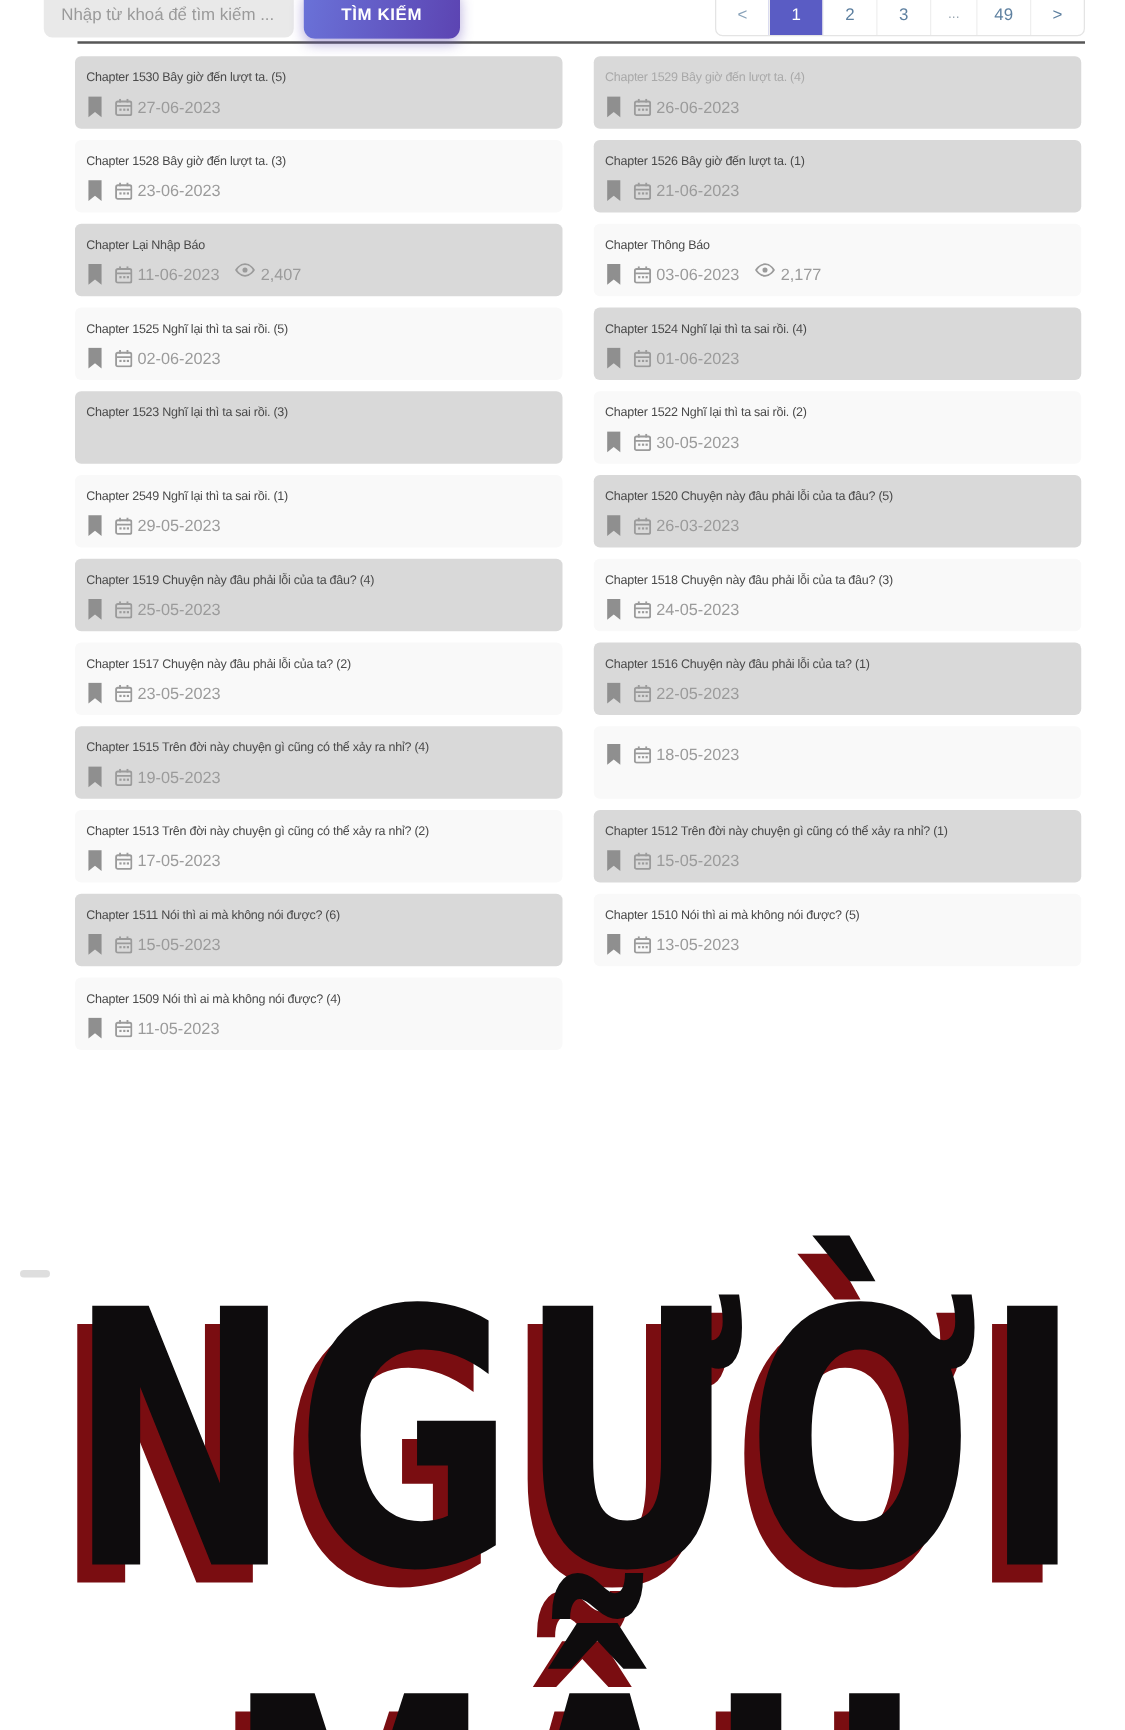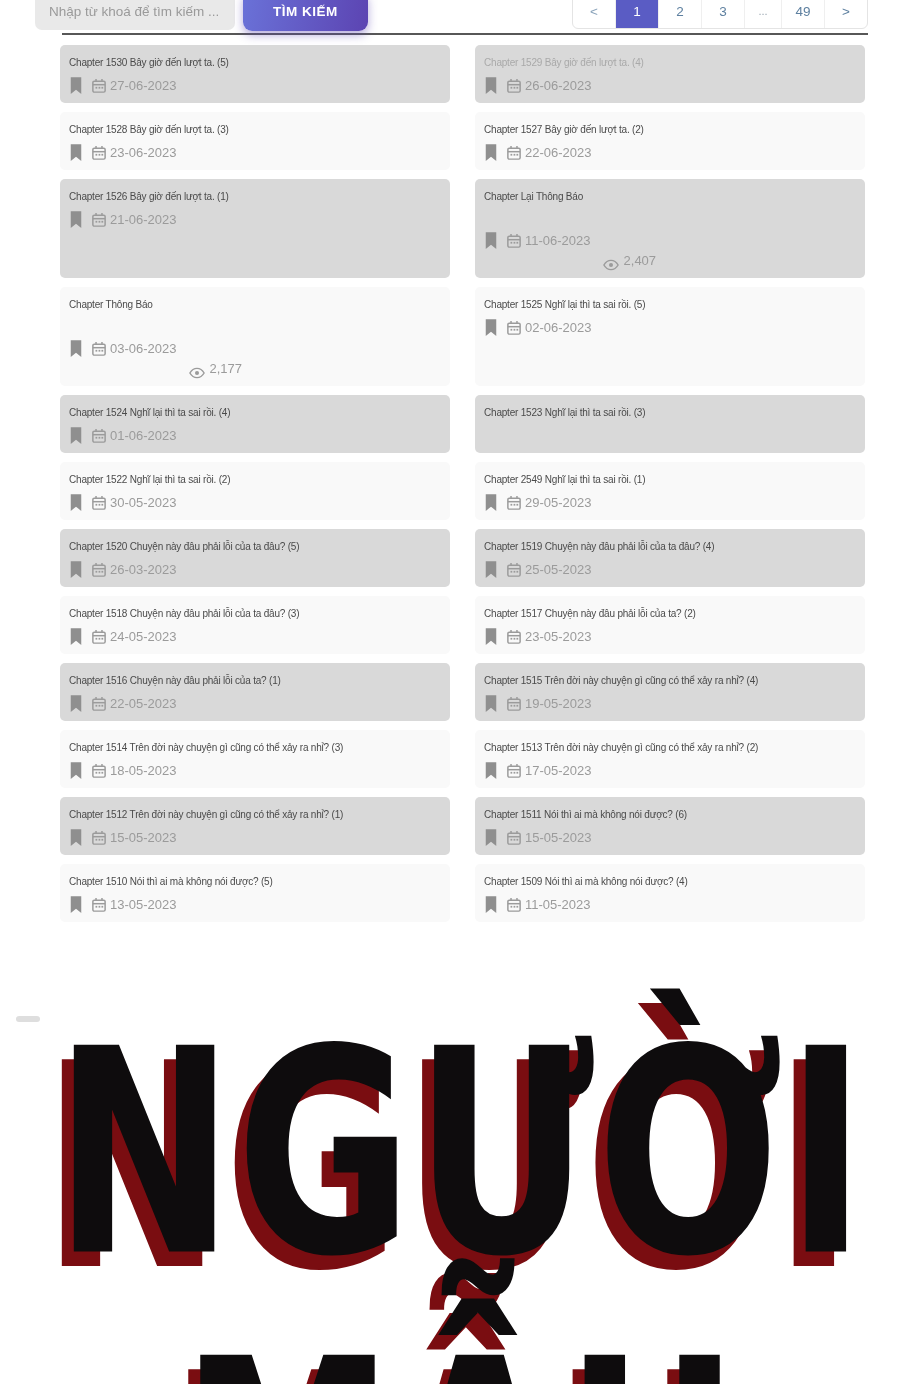--- a/index.html
+++ b/index.html
@@ -61,21 +61,21 @@
     font-size:10px;letter-spacing:-.2px;color:#4a4a4a;
     white-space:nowrap;overflow:hidden;line-height:18px;
   }
   .chapter-item.read .chapter-title{color:#a9a9a9;}
   .chapter-meta{
     display:flex;align-items:center;margin-top:4px;
     color:#9b9b9b;font-size:13px;line-height:20px;
   }
   .icon-bookmark{flex:0 0 auto;margin-right:9px;}
   .icon-cal{flex:0 0 auto;margin-right:4px;}
-  .views-group{display:flex;align-items:flex-end;margin-left:12px;margin-top:41px;}
+  .views-group{display:flex;align-items:flex-start;margin-left:12px;}
   .icon-eye{flex:0 0 auto;margin-right:5px;}
   
   .artwork{
     position:absolute;left:11px;top:960px;width:900px;height:424px;
     overflow:hidden;pointer-events:none;
   }
   .art-line{
     position:absolute;left:50%;
     transform:translateX(-50%) scaleY(1.32);transform-origin:top center;
     font-family:"DejaVu Sans",sans-serif;font-weight:bold;
@@ -159,60 +159,41 @@
         <line x1="4.6" y1="0" x2="4.6" y2="3.5" stroke="#9b9b9b" stroke-width="1.7"></line>
         <line x1="11.4" y1="0" x2="11.4" y2="3.5" stroke="#9b9b9b" stroke-width="1.7"></line>
         <rect x="4" y="9" width="2" height="2" fill="#9b9b9b"></rect>
         <rect x="7.5" y="9" width="2" height="2" fill="#9b9b9b"></rect>
         <rect x="10.8" y="9" width="2" height="2" fill="#9b9b9b"></rect>
       </svg>
       <span>23-06-2023</span>
 
     </div>
   </div>
-    <div class="chapter-item">
-    <div class="chapter-title">Chapter 1527 Bây giờ đến lượt ta. (2)</div>
-    <div class="chapter-meta">
-      <svg class="icon-bookmark" width="14" height="18" viewBox="0 0 16 20">
-        <path d="M2 0h12v19l-6-4.8L2 19z" fill="#8f8f8f"></path>
-      </svg>
-      <svg class="icon-cal" width="14" height="14" viewBox="0 0 16 16">
-        <rect x="1" y="2.5" width="14" height="12.5" rx="1.6" fill="none" stroke="#9b9b9b" stroke-width="1.7"></rect>
-        <line x1="1" y1="6.5" x2="15" y2="6.5" stroke="#9b9b9b" stroke-width="1.7"></line>
-        <line x1="4.6" y1="0" x2="4.6" y2="3.5" stroke="#9b9b9b" stroke-width="1.7"></line>
-        <line x1="11.4" y1="0" x2="11.4" y2="3.5" stroke="#9b9b9b" stroke-width="1.7"></line>
-        <rect x="4" y="9" width="2" height="2" fill="#9b9b9b"></rect>
-        <rect x="7.5" y="9" width="2" height="2" fill="#9b9b9b"></rect>
-        <rect x="10.8" y="9" width="2" height="2" fill="#9b9b9b"></rect>
-      </svg>
-      <span>22-06-2023</span>
-
-    </div>
-  </div>
     <div class="chapter-item shaded">
     <div class="chapter-title">Chapter 1526 Bây giờ đến lượt ta. (1)</div>
     <div class="chapter-meta">
       <svg class="icon-bookmark" width="14" height="18" viewBox="0 0 16 20">
         <path d="M2 0h12v19l-6-4.8L2 19z" fill="#8f8f8f"></path>
       </svg>
       <svg class="icon-cal" width="14" height="14" viewBox="0 0 16 16">
         <rect x="1" y="2.5" width="14" height="12.5" rx="1.6" fill="none" stroke="#9b9b9b" stroke-width="1.7"></rect>
         <line x1="1" y1="6.5" x2="15" y2="6.5" stroke="#9b9b9b" stroke-width="1.7"></line>
         <line x1="4.6" y1="0" x2="4.6" y2="3.5" stroke="#9b9b9b" stroke-width="1.7"></line>
         <line x1="11.4" y1="0" x2="11.4" y2="3.5" stroke="#9b9b9b" stroke-width="1.7"></line>
         <rect x="4" y="9" width="2" height="2" fill="#9b9b9b"></rect>
         <rect x="7.5" y="9" width="2" height="2" fill="#9b9b9b"></rect>
         <rect x="10.8" y="9" width="2" height="2" fill="#9b9b9b"></rect>
       </svg>
       <span>21-06-2023</span>
 
     </div>
   </div>
     <div class="chapter-item shaded">
-    <div class="chapter-title">Chapter Lại Thông Báo</div>
+    <div class="chapter-title">Chapter Lại Nhập Báo</div>
     <div class="chapter-meta">
       <svg class="icon-bookmark" width="14" height="18" viewBox="0 0 16 20">
         <path d="M2 0h12v19l-6-4.8L2 19z" fill="#8f8f8f"></path>
       </svg>
       <svg class="icon-cal" width="14" height="14" viewBox="0 0 16 16">
         <rect x="1" y="2.5" width="14" height="12.5" rx="1.6" fill="none" stroke="#9b9b9b" stroke-width="1.7"></rect>
         <line x1="1" y1="6.5" x2="15" y2="6.5" stroke="#9b9b9b" stroke-width="1.7"></line>
         <line x1="4.6" y1="0" x2="4.6" y2="3.5" stroke="#9b9b9b" stroke-width="1.7"></line>
         <line x1="11.4" y1="0" x2="11.4" y2="3.5" stroke="#9b9b9b" stroke-width="1.7"></line>
         <rect x="4" y="9" width="2" height="2" fill="#9b9b9b"></rect>
@@ -441,21 +422,20 @@
         <line x1="11.4" y1="0" x2="11.4" y2="3.5" stroke="#9b9b9b" stroke-width="1.7"></line>
         <rect x="4" y="9" width="2" height="2" fill="#9b9b9b"></rect>
         <rect x="7.5" y="9" width="2" height="2" fill="#9b9b9b"></rect>
         <rect x="10.8" y="9" width="2" height="2" fill="#9b9b9b"></rect>
       </svg>
       <span>19-05-2023</span>
 
     </div>
   </div>
     <div class="chapter-item">
-    <div class="chapter-title">Chapter 1514 Trên đời này chuyện gì cũng có thể xảy ra nhỉ? (3)</div>
     <div class="chapter-meta">
       <svg class="icon-bookmark" width="14" height="18" viewBox="0 0 16 20">
         <path d="M2 0h12v19l-6-4.8L2 19z" fill="#8f8f8f"></path>
       </svg>
       <svg class="icon-cal" width="14" height="14" viewBox="0 0 16 16">
         <rect x="1" y="2.5" width="14" height="12.5" rx="1.6" fill="none" stroke="#9b9b9b" stroke-width="1.7"></rect>
         <line x1="1" y1="6.5" x2="15" y2="6.5" stroke="#9b9b9b" stroke-width="1.7"></line>
         <line x1="4.6" y1="0" x2="4.6" y2="3.5" stroke="#9b9b9b" stroke-width="1.7"></line>
         <line x1="11.4" y1="0" x2="11.4" y2="3.5" stroke="#9b9b9b" stroke-width="1.7"></line>
         <rect x="4" y="9" width="2" height="2" fill="#9b9b9b"></rect>

